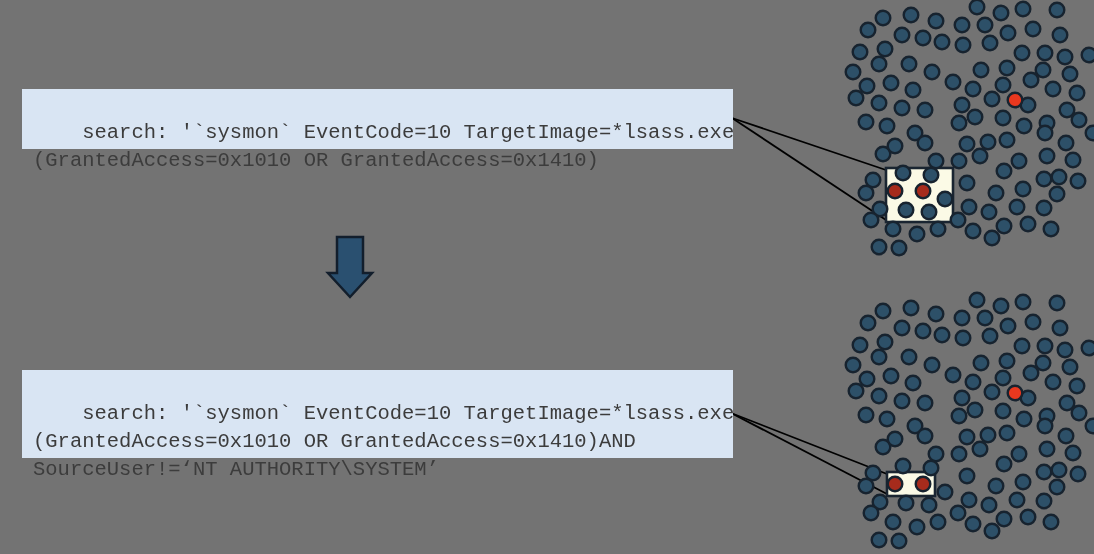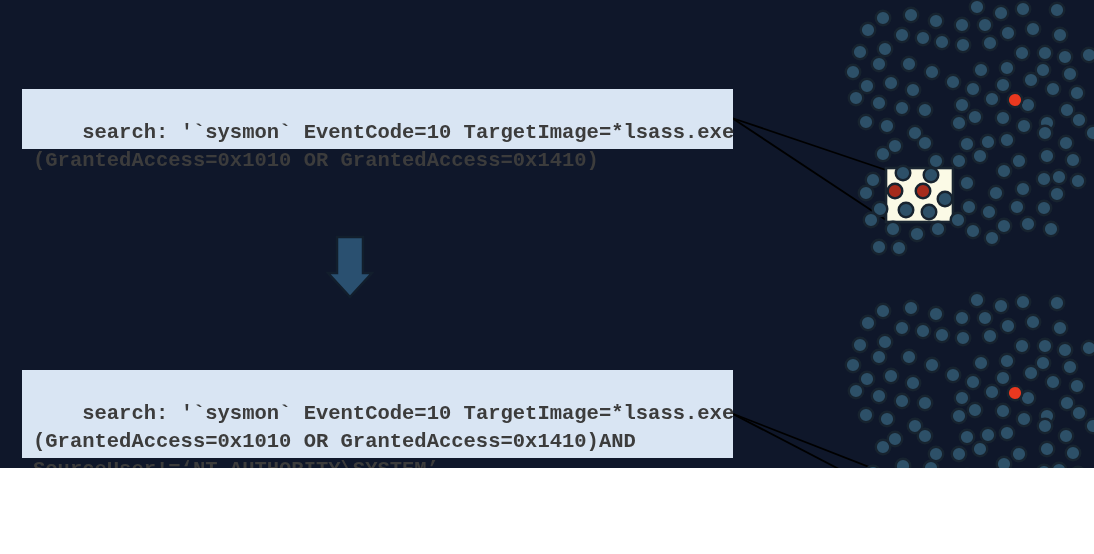--- a/index.html
+++ b/index.html
@@ -1,18 +1,18 @@
 <!DOCTYPE html>
 <html style="--box-bg: #d9e5f3; --box-text: #3c3c3c; --dot-fill: #2d5068; --dot-stroke: #17232f; --highlight-dot-fill: #e9381f; --highlight-dot-dark-fill: #a62b1c; --zoom-rect-fill: #fbfae6; --zoom-rect-stroke: #1a2531; --arrow-fill: #2a5070; --arrow-stroke: #121e2c; --callout-stroke: #000000;"><head>
 <meta charset="utf-8">
 <style>
   html,body{margin:0;padding:0;background:#ffffff;}
   #canvas{
-    position:relative;width:1094px;height:468px;background:#0f172a;
-    overflow:hidden;font-family:"Liberation Mono","DejaVu Sans Mono",monospace;font-weight:bold;
+    position:relative;width:1094px;height:554px;background:#737373;
+    overflow:hidden;font-family:"Liberation Mono","DejaVu Sans Mono",monospace;
   }
   #scene{position:absolute;left:0;top:0;width:1094px;height:554px;}
   .query-box{
     position:absolute;left:22px;width:711px;box-sizing:border-box;
     background:var(--box-bg,#d9e5f3);color:var(--box-text,#3c3c3c);
     font-size:20.5px;line-height:28px;white-space:pre;
     padding:2px 0 0 11px;letter-spacing:0;
   }
   #query-before{top:89px;height:60px;}
   #query-after{top:370px;height:88px;}

